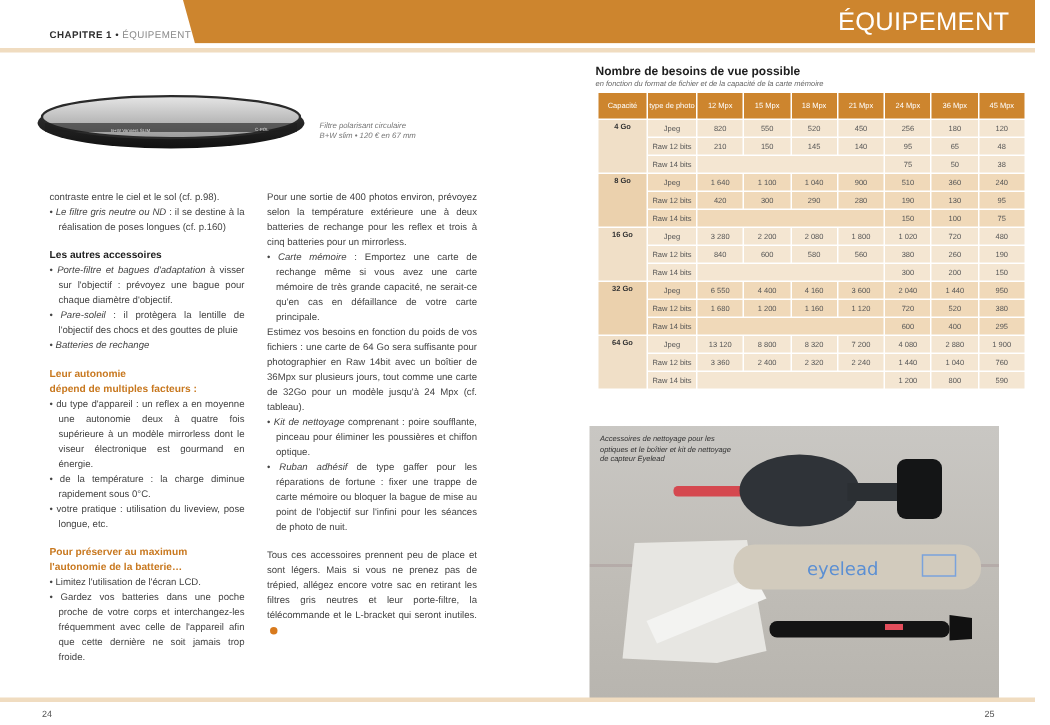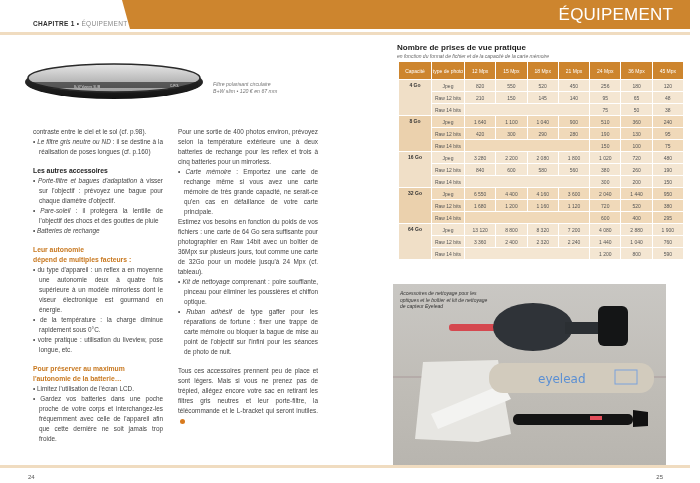--- a/index.html
+++ b/index.html
@@ -137,21 +137,21 @@
   <div class="col col-b">
     <p>Pour une sortie de 400 photos environ, prévoyez selon la température extérieure une à deux batteries de rechange pour les reflex et trois à cinq batteries pour un mirrorless.</p>
     <p class="bullet"><em>Carte mémoire</em><span> : Emportez une carte de rechange même si vous avez une carte mémoire de très grande capacité, ne serait-ce qu'en cas en défaillance de votre carte principale.</span></p>
     <p>Estimez vos besoins en fonction du poids de vos fichiers : une carte de 64 Go sera suffisante pour photographier en Raw 14bit avec un boîtier de 36Mpx sur plusieurs jours, tout comme une carte de 32Go pour un modèle jusqu'à 24 Mpx (cf. tableau).</p>
     <p class="bullet"><em>Kit de nettoyage</em><span> comprenant : poire soufflante, pinceau pour éliminer les poussières et chiffon optique.</span></p>
     <p class="bullet"><em>Ruban adhésif</em><span> de type gaffer pour les réparations de fortune : fixer une trappe de carte mémoire ou bloquer la bague de mise au point de l'objectif sur l'infini pour les séances de photo de nuit.</span></p>
     <div class="gap"></div>
     <p><span>Tous ces accessoires prennent peu de place et sont légers. Mais si vous ne prenez pas de trépied, allégez encore votre sac en retirant les filtres gris neutres et leur porte-filtre, la télécommande et le L-bracket qui seront inutiles.</span><span class="end-dot"></span></p>
   </div>
 
-  <div class="tbl-title">Nombre de prises de vue pratique</div>
+  <div class="tbl-title">Nombre de besoins de vue possible</div>
   <div class="tbl-sub">en fonction du format de fichier et de la capacité de la carte mémoire</div>
   <table class="shots" id="shots-table">
     <colgroup>
       <col style="width:32px">
         <col style="width:32px">
       <col>
         <col>
         <col>
         <col>
         <col>

